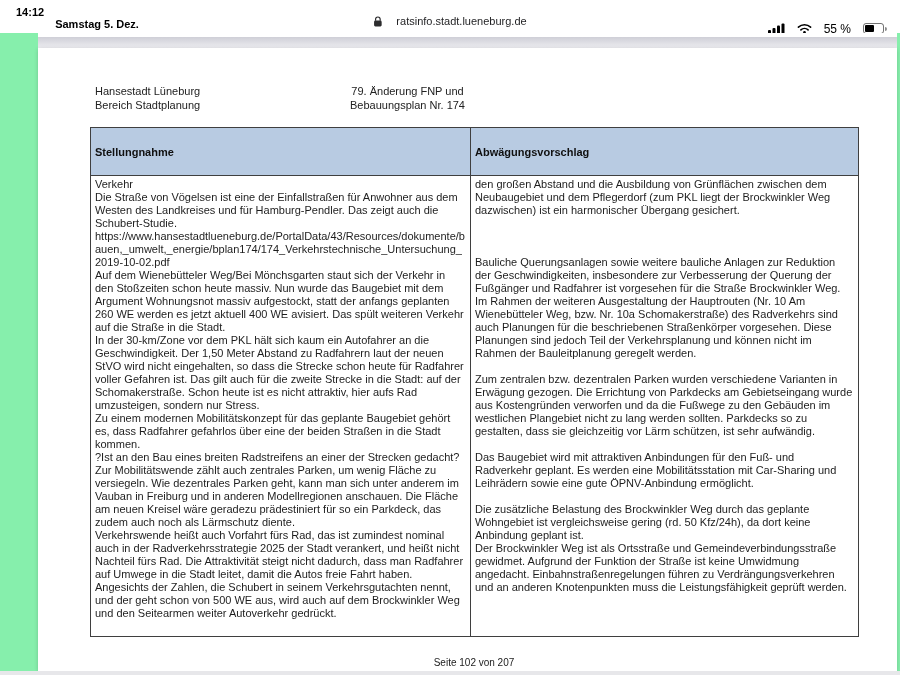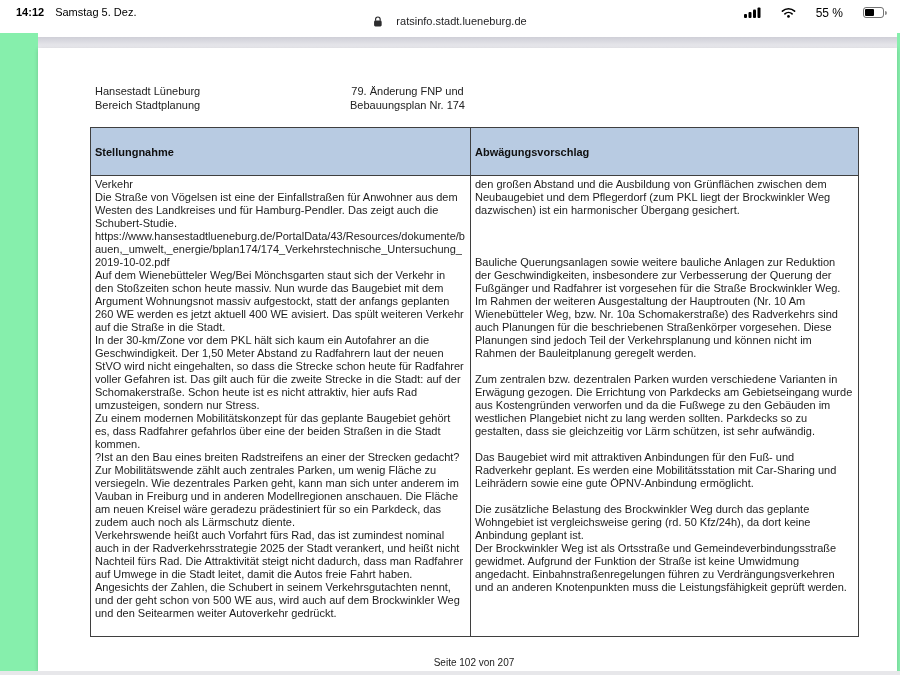--- a/index.html
+++ b/index.html
@@ -4,24 +4,24 @@
 <title>Safari PDF View</title>
 <style>
   html,body{margin:0;padding:0;width:900px;height:675px;overflow:hidden;
     font-family:"Liberation Sans",sans-serif;background:#fff;}
 
   
   .statusbar{position:relative;height:33px;background:#ffffff;}
   .sb-left{position:absolute;left:16px;top:6px;font-size:11px;color:#000;
     display:flex;gap:11px;align-items:flex-start;}
   .sb-time{font-weight:bold;}
-  .sb-date{font-weight:normal;}
+  .sb-date{font-weight:bold;margin-top:12px;}
   .sb-url{position:absolute;left:50%;top:15px;transform:translateX(-50%);
     display:flex;align-items:center;gap:14px;font-size:11px;color:#1f1f21;}
-  .sb-right{position:absolute;right:13px;top:6px;display:flex;align-items:center;gap:20px;height:13px;}
+  .sb-right{position:absolute;right:13px;top:22px;display:flex;align-items:center;gap:12px;height:13px;}
   .percent{font-size:12px;color:#000;}
   .battery{display:flex;align-items:center;}
   .battery-body{width:21px;height:10.5px;border:1px solid rgba(0,0,0,.55);border-radius:3px;
     padding:1px;box-sizing:border-box;display:block;}
   .battery-fill{display:block;height:100%;background:#000;border-radius:1px;}
   .battery-nub{width:2px;height:4px;background:rgba(0,0,0,.45);border-radius:0 2px 2px 0;margin-left:1px;}
 
   
   .viewport{position:relative;height:642px;background:#86efac;}
   .prev-page{position:absolute;left:38px;right:3px;top:0;height:4px;background:#fff;}

